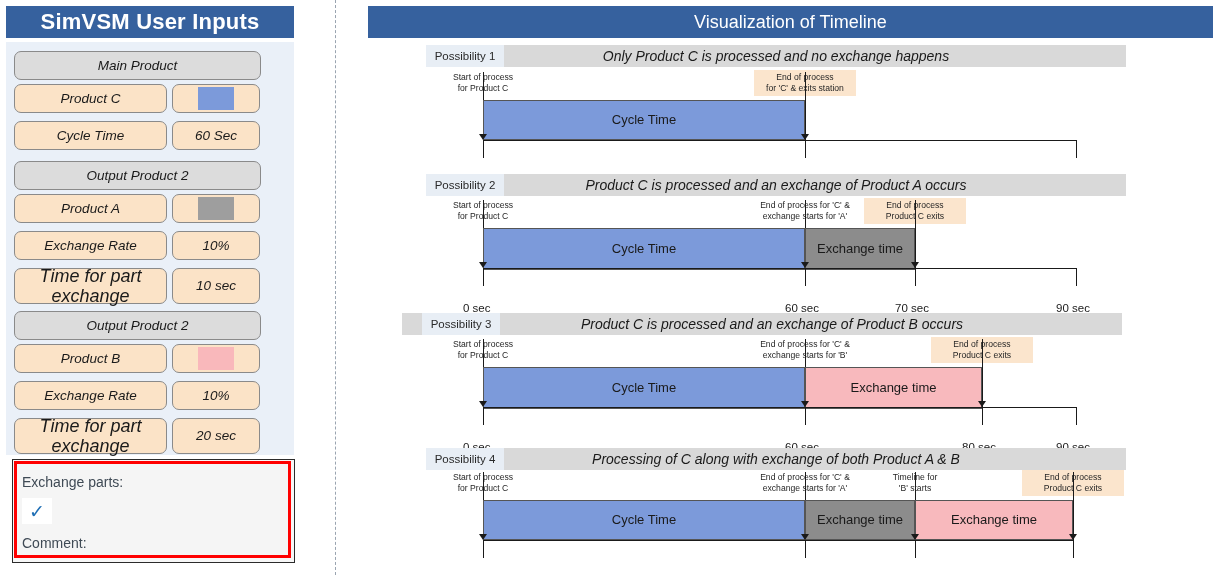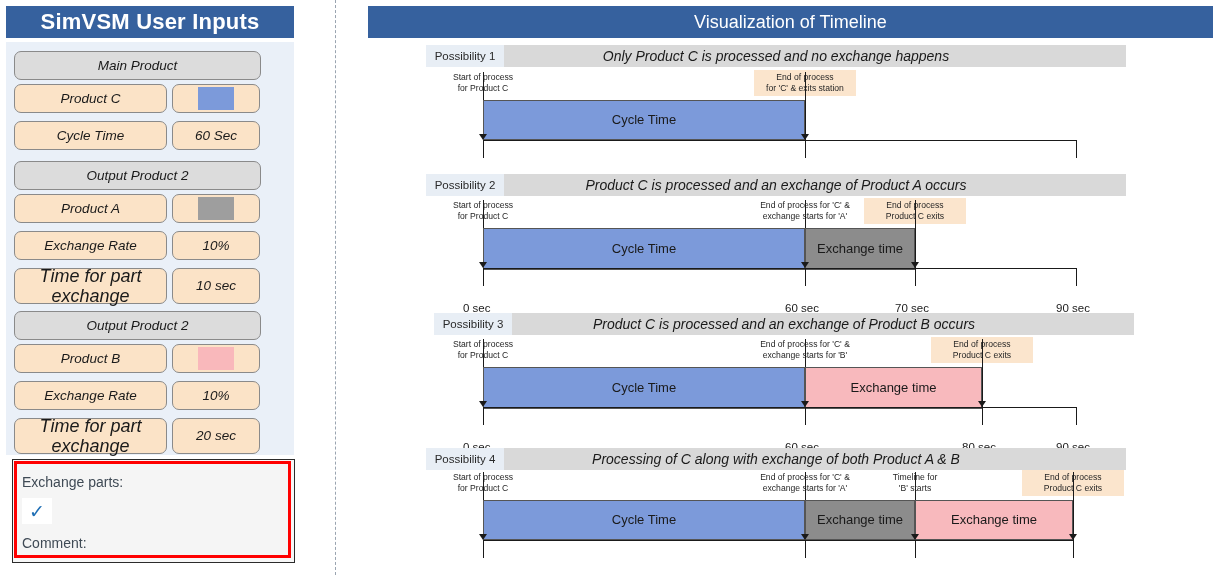--- a/index.html
+++ b/index.html
@@ -214,21 +214,21 @@
     <div class="ticklabel" style="left: 463px; top: 286px;">0 sec</div>
     <div class="arrowhead" style="left: 479px; top: 262px;"></div>
     <div class="tick" style="left: 805px; top: 268px; height: 18px;"></div>
     <div class="ticklabel" style="left: 785px; top: 286px;">60 sec</div>
     <div class="arrowhead" style="left: 801px; top: 262px;"></div>
     <div class="tick" style="left: 915px; top: 268px; height: 18px;"></div>
     <div class="ticklabel" style="left: 895px; top: 286px;">70 sec</div>
     <div class="arrowhead" style="left: 911px; top: 262px;"></div>
     <div class="tick" style="left: 1076px; top: 268px; height: 18px;"></div>
     <div class="ticklabel" style="left: 1056px; top: 286px;">90 sec</div>
-    <div class="strip" style="left: 434px; top: 313px; width: 700px;">
+    <div class="strip" style="left: 402px; top: 313px; width: 700px; padding-left: 20px;">
       <div class="strip-chip">Possibility 3</div>
       <div class="strip-title">Product C is processed and an exchange of Product B occurs</div>
     </div>
     <div class="note" style="width: 118px; left: 424px; top: 339px;">Start of process
 for Product C</div>
     <div class="note" style="width: 118px; left: 746px; top: 339px;">End of process for 'C' &amp;
 exchange starts for 'B'</div>
     <div class="callout" style="width: 102px; height: 26px; left: 931px; top: 337px;">End of process
 Product C exits</div>
     <div class="tick" style="left: 483px; top: 339px; height: 68px;"></div>

